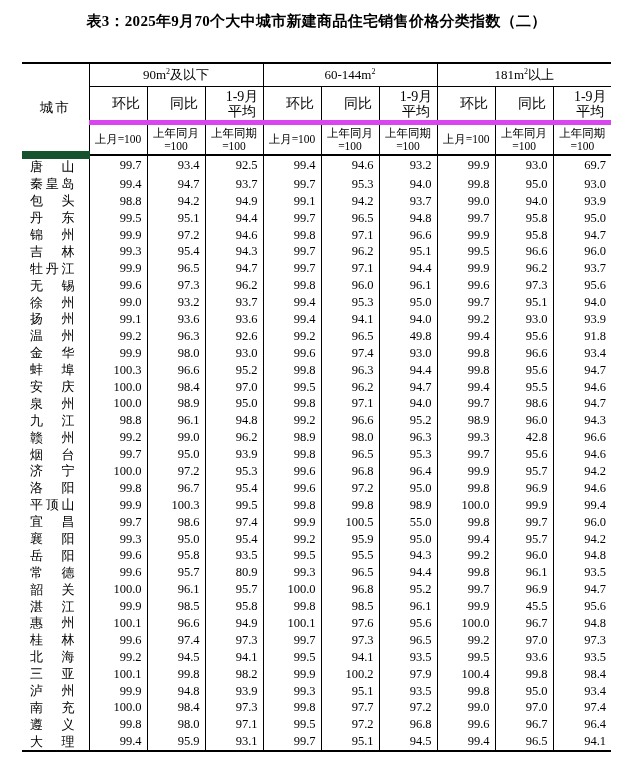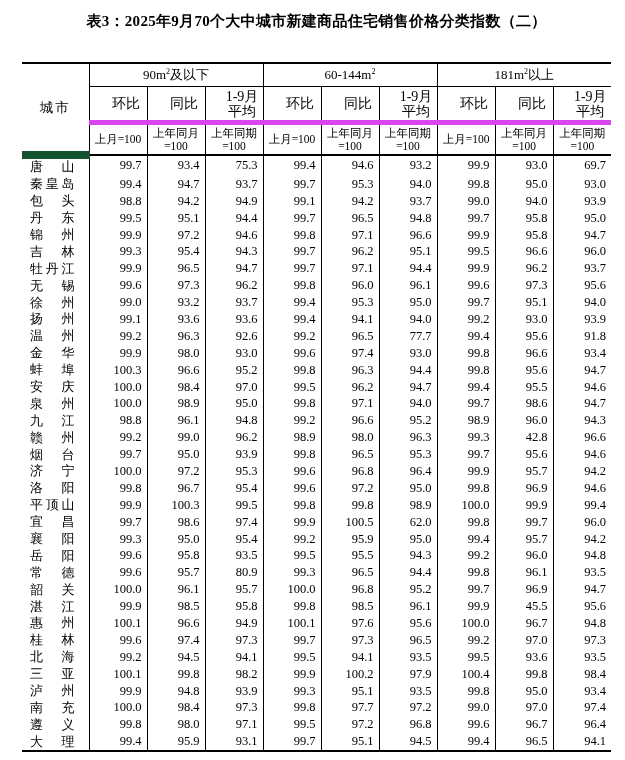--- a/index.html
+++ b/index.html
@@ -114,21 +114,21 @@
   <tbody>
       <tr>
         <td class="city">
           <div class="cname">
             <span>唐</span>
             <span>山</span>
           </div>
         </td>
         <td class="val">99.7</td>
         <td class="val">93.4</td>
-        <td class="val">75.3</td>
+        <td class="val">92.5</td>
         <td class="val">99.4</td>
         <td class="val">94.6</td>
         <td class="val">93.2</td>
         <td class="val">99.9</td>
         <td class="val">93.0</td>
         <td class="val">69.7</td>
       </tr>
       <tr>
         <td class="city">
           <div class="cname">
@@ -289,21 +289,21 @@
           <div class="cname">
             <span>温</span>
             <span>州</span>
           </div>
         </td>
         <td class="val">99.2</td>
         <td class="val">96.3</td>
         <td class="val">92.6</td>
         <td class="val">99.2</td>
         <td class="val">96.5</td>
-        <td class="val">77.7</td>
+        <td class="val">49.8</td>
         <td class="val">99.4</td>
         <td class="val">95.6</td>
         <td class="val">91.8</td>
       </tr>
       <tr>
         <td class="city">
           <div class="cname">
             <span>金</span>
             <span>华</span>
           </div>
@@ -477,21 +477,21 @@
           <div class="cname">
             <span>宜</span>
             <span>昌</span>
           </div>
         </td>
         <td class="val">99.7</td>
         <td class="val">98.6</td>
         <td class="val">97.4</td>
         <td class="val">99.9</td>
         <td class="val">100.5</td>
-        <td class="val">62.0</td>
+        <td class="val">55.0</td>
         <td class="val">99.8</td>
         <td class="val">99.7</td>
         <td class="val">96.0</td>
       </tr>
       <tr>
         <td class="city">
           <div class="cname">
             <span>襄</span>
             <span>阳</span>
           </div>

